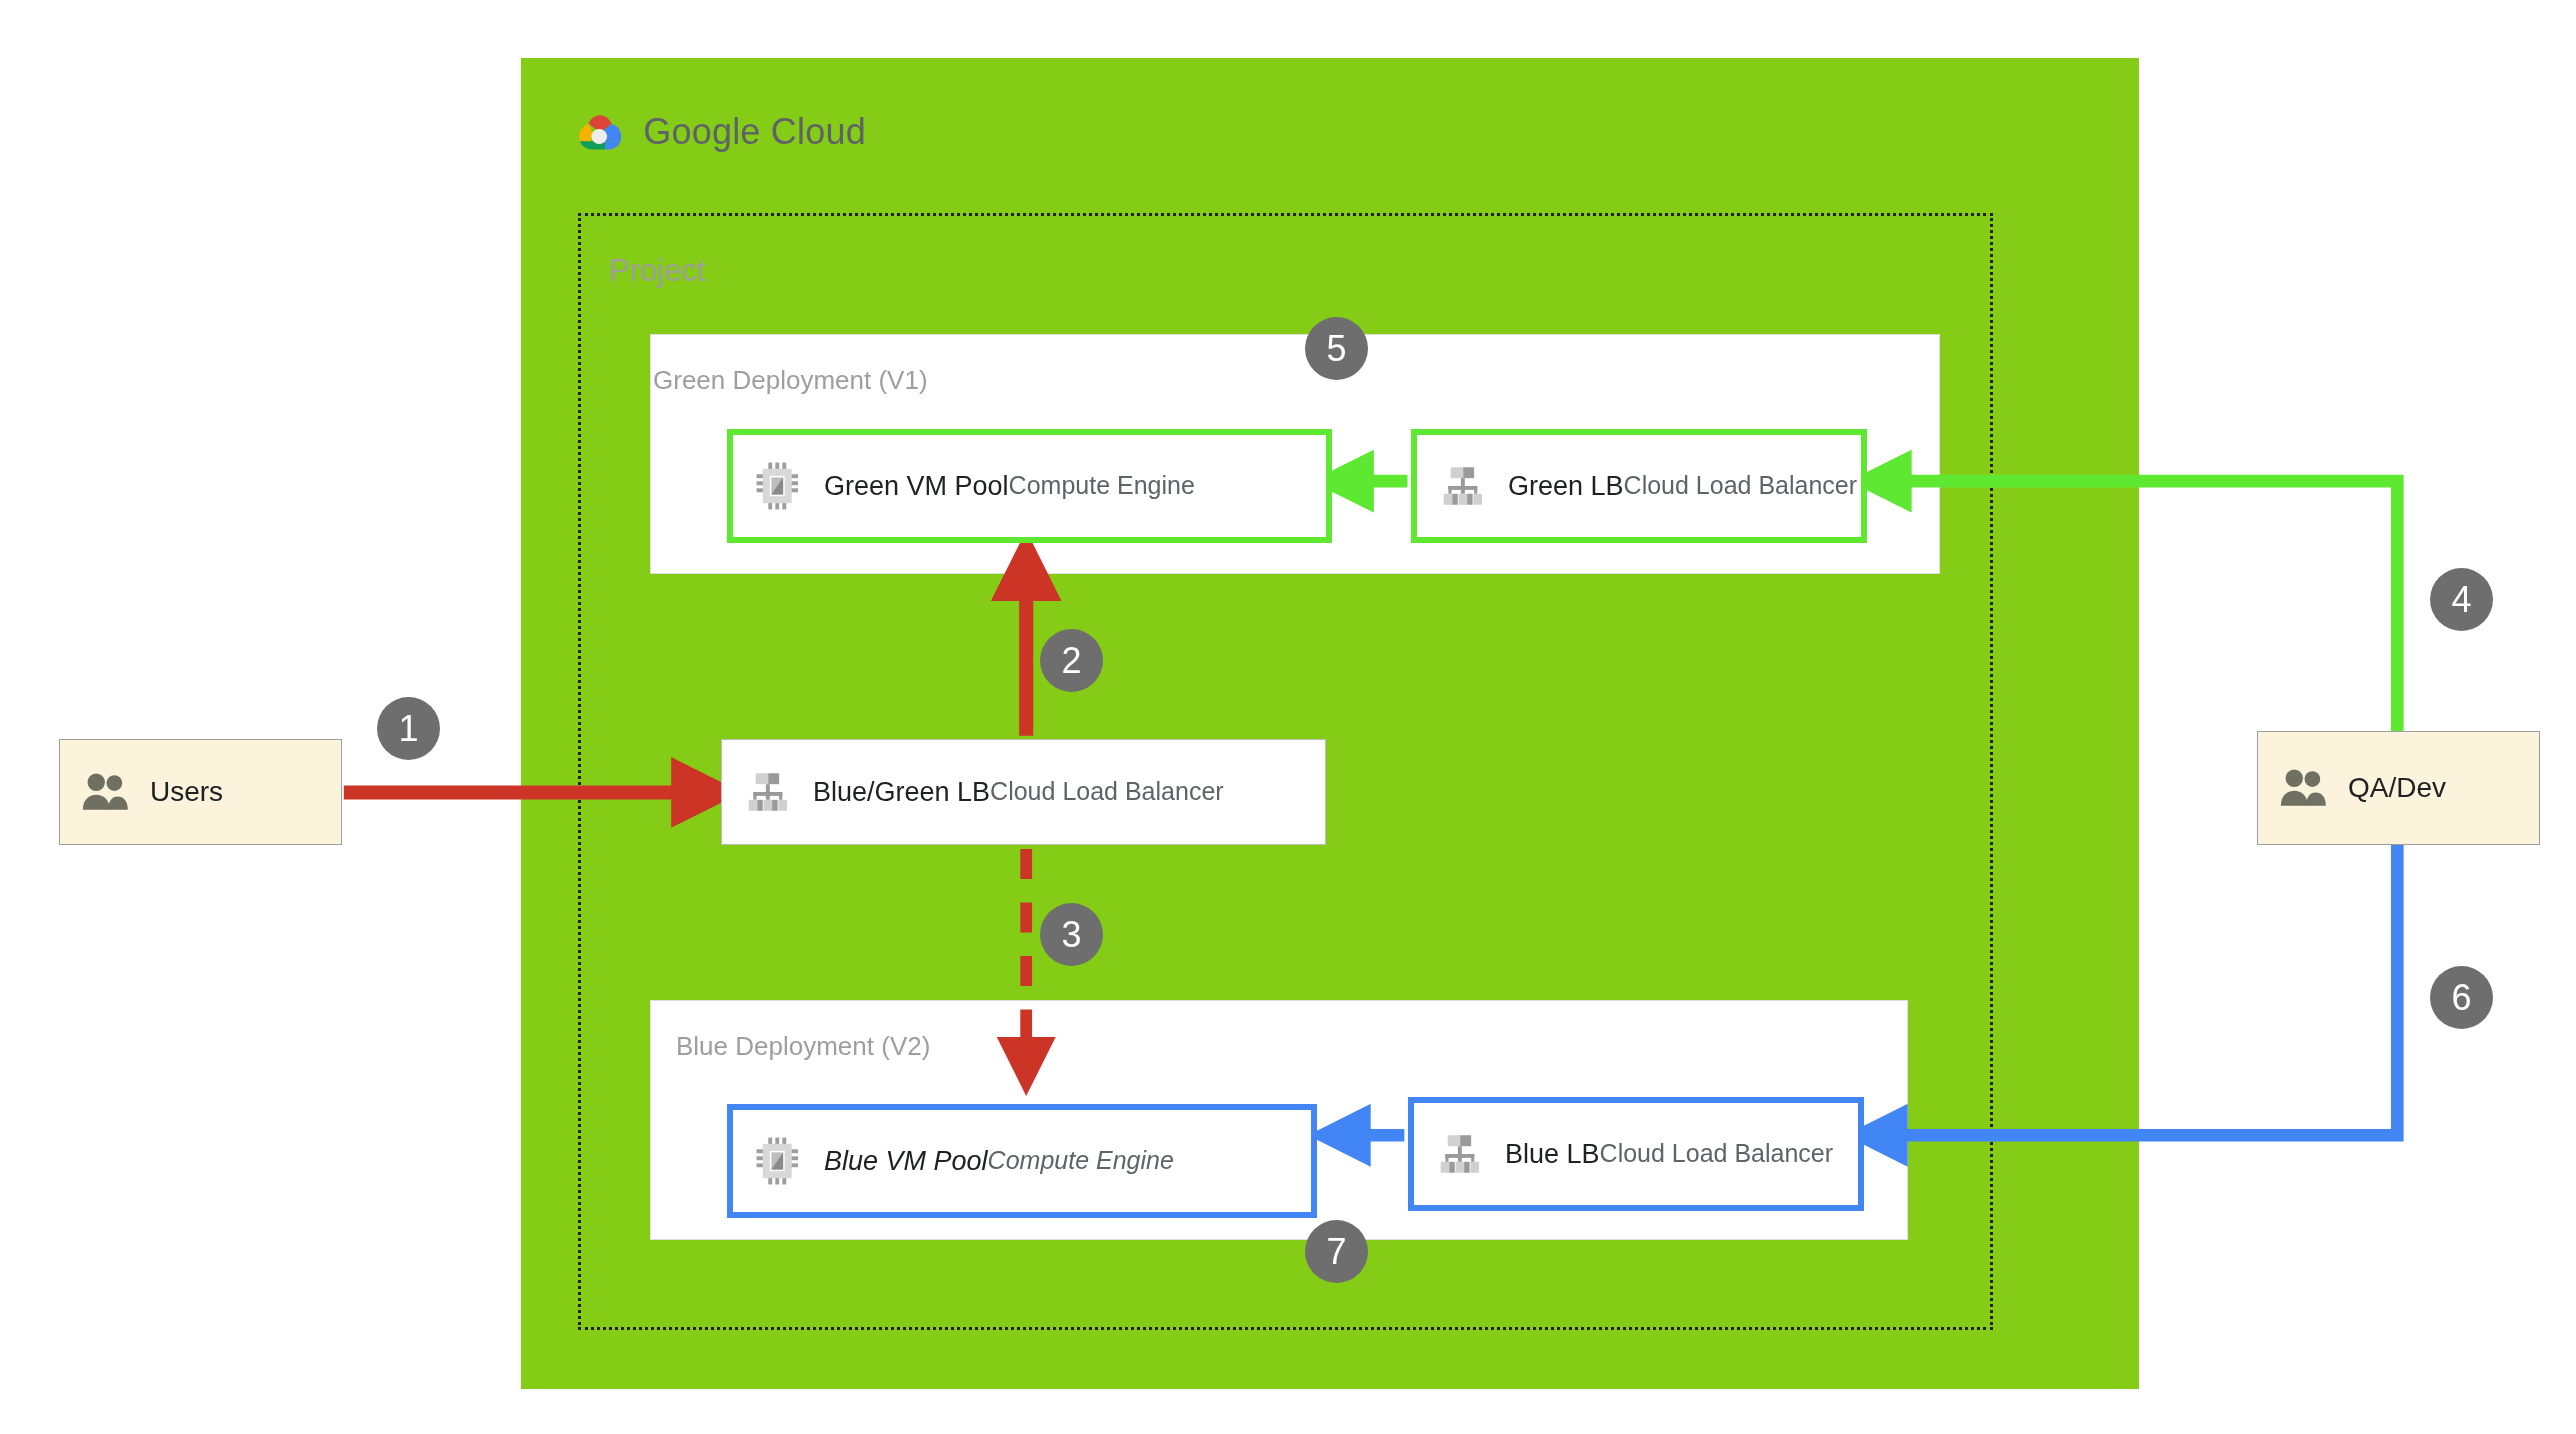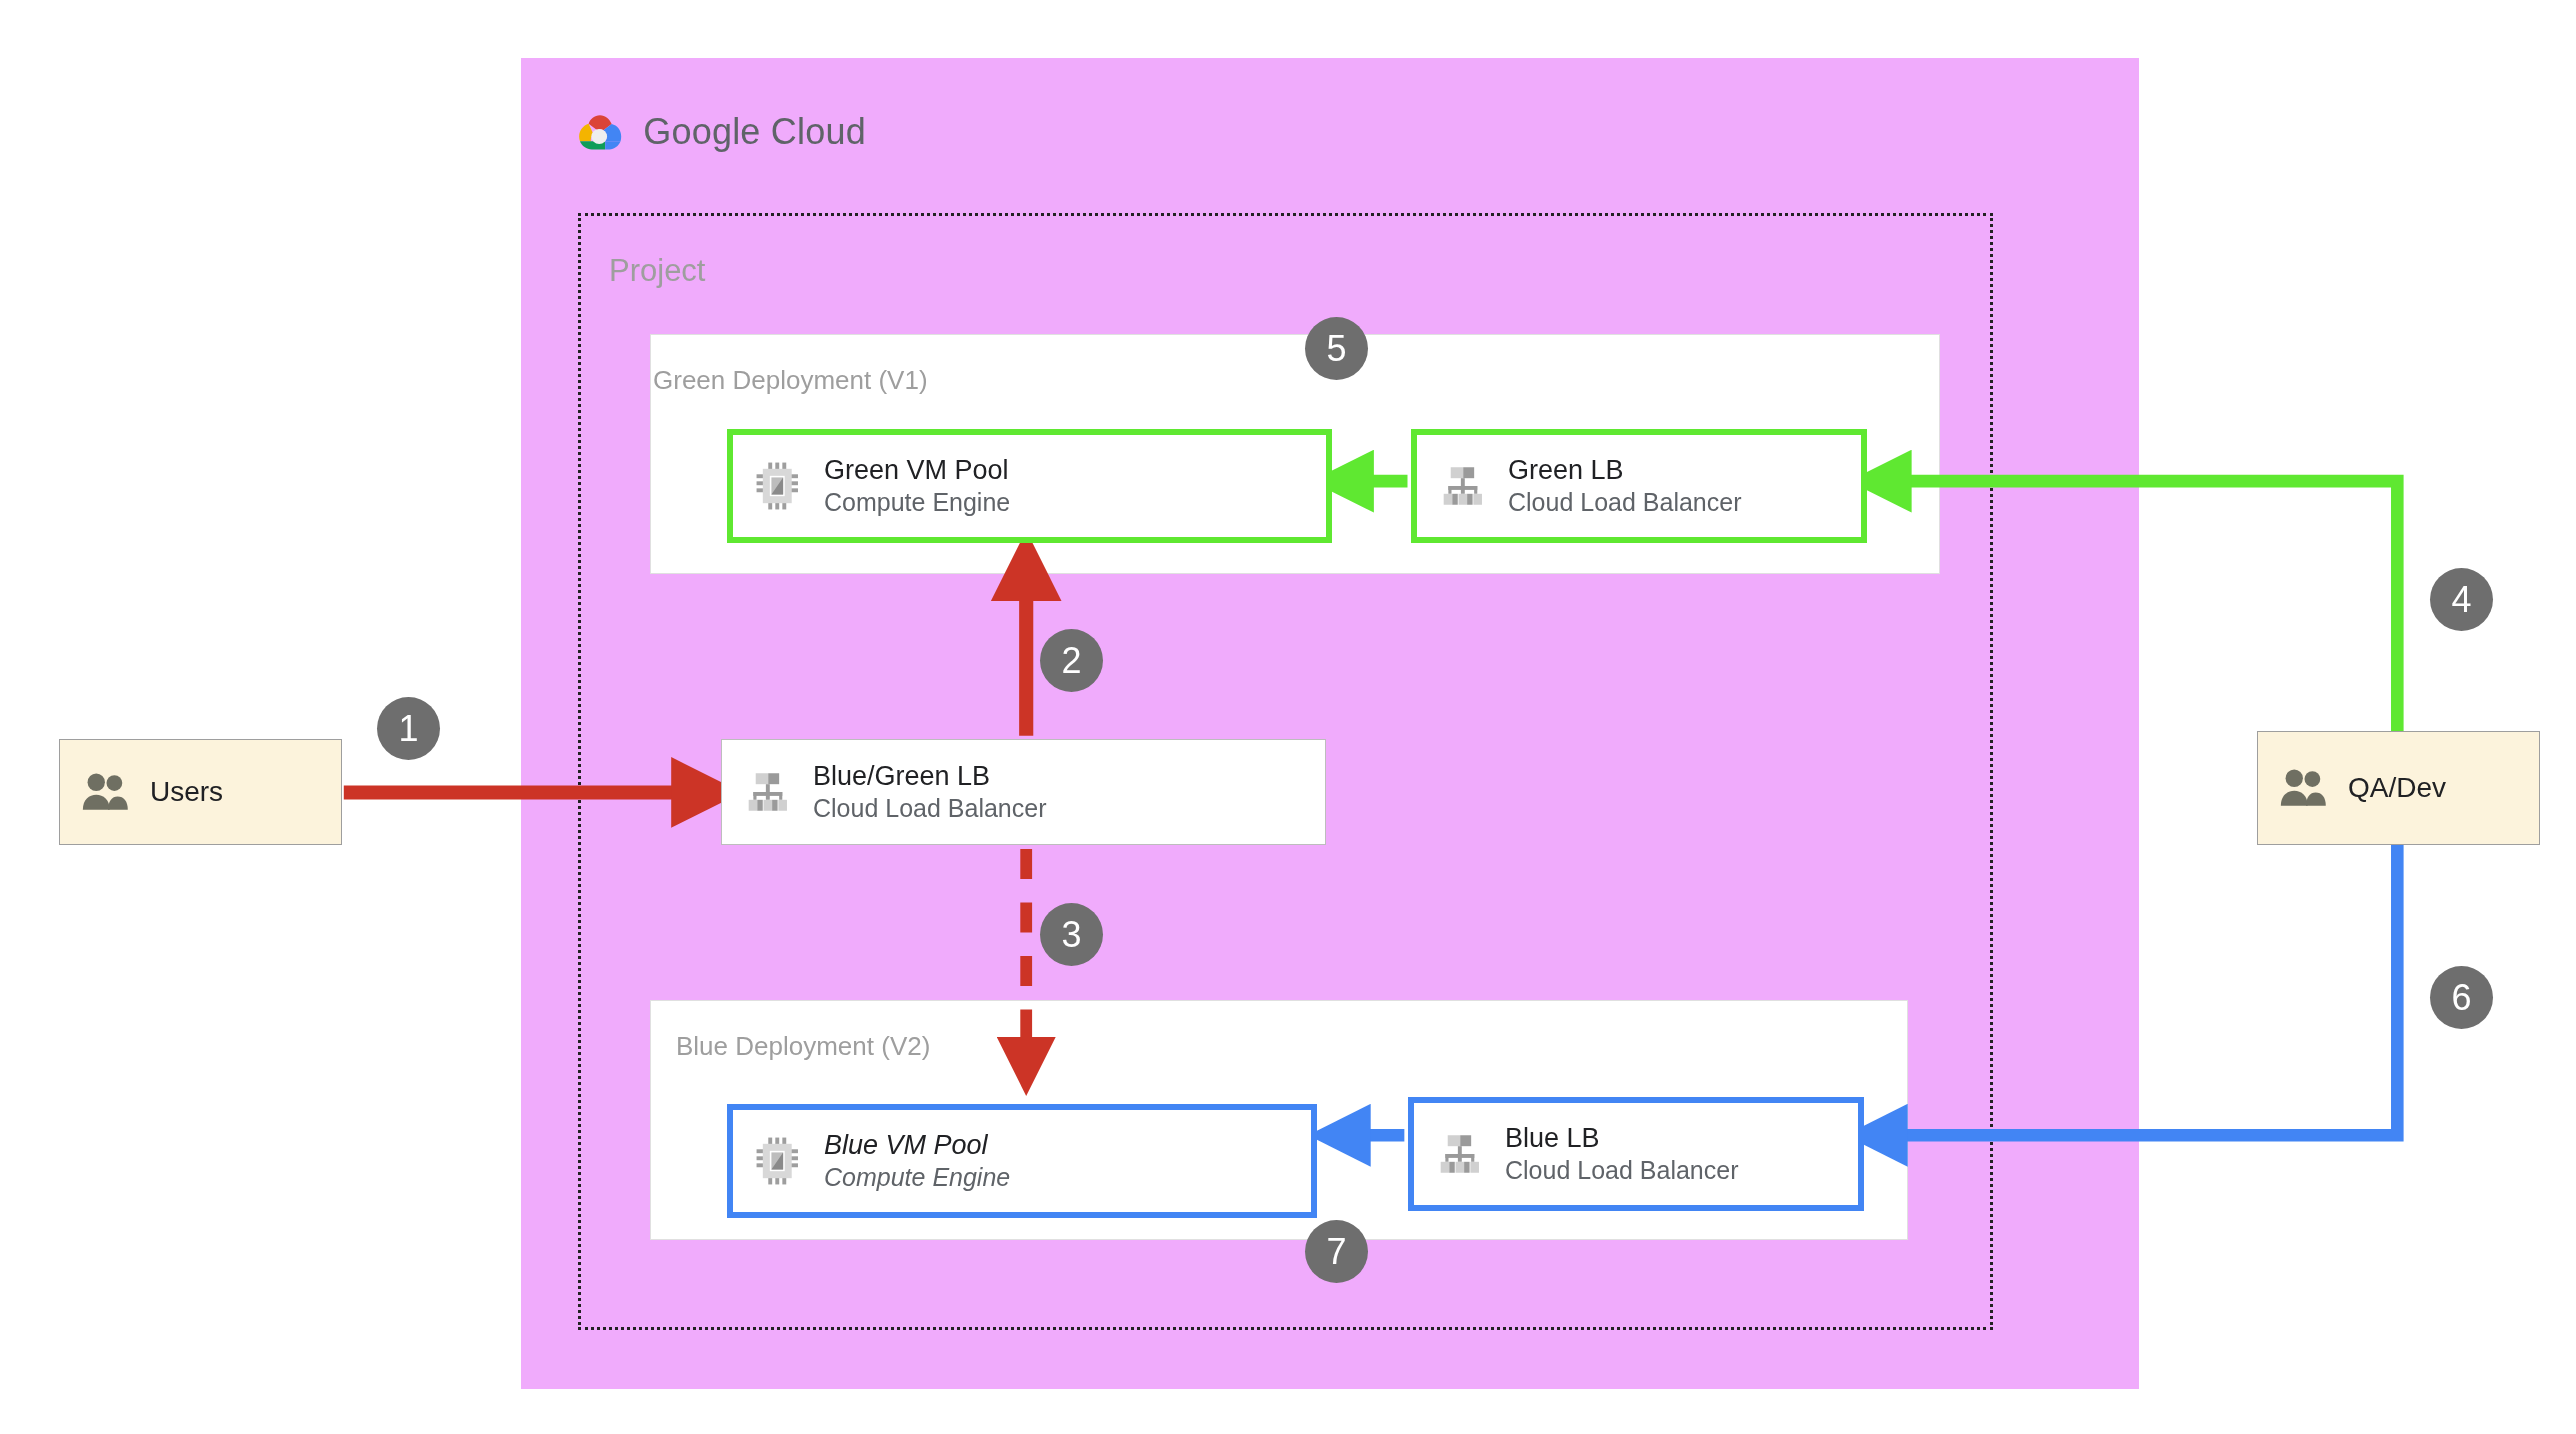--- a/index.html
+++ b/index.html
@@ -22,21 +22,21 @@
     background: #ffffff;
   }
 
   
   .cloud-panel {
     position: absolute;
     left: 521px;
     top: 58px;
     width: 1618px;
     height: 1331px;
-    background: #f0abfc;
+    background: #84cc16;
   }
 
   .gc-logo-row {
     position: absolute;
     left: 53px;
     top: 53px;
     display: flex;
     align-items: center;
     gap: 17.3px;
   }
@@ -104,21 +104,21 @@
     align-items: center;
     padding-left: 22px;
     gap: 19px;
   }
   .node.outlined-green { border: 6.3px solid #5fe831; }
   .node.outlined-blue  { border: 6.3px solid #4285f4; }
   .node.plain          { border: 1.6px solid #bdbdbd; }
   .node.users-box      { border: 1.6px solid #9e9e9e; background: #fcf3dc; }
 
   .node-icon { flex: 0 0 auto; display: block; }
-  .node-text { display: flex; flex-direction: column; justify-content: center; }
+  .node-text { display: flex; flex-direction: row; justify-content: center; }
   .node-title {
     font-size: 27px;
     color: #202124;
     line-height: 1.22;
     white-space: nowrap;
   }
   .node-sub {
     font-size: 25px;
     color: #5f6368;
     line-height: 1.22;

